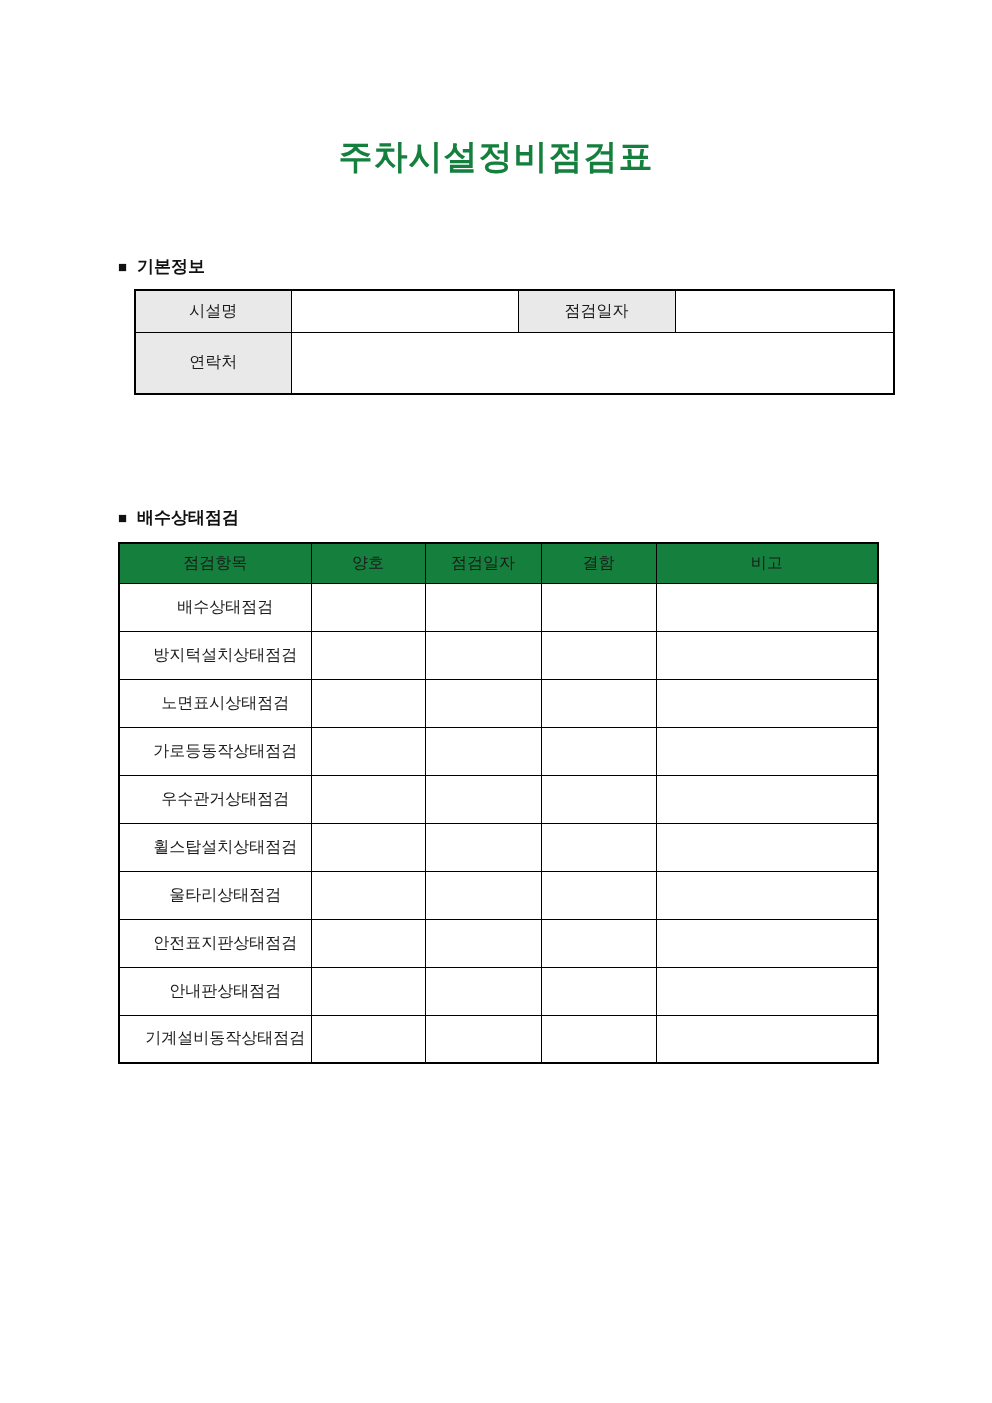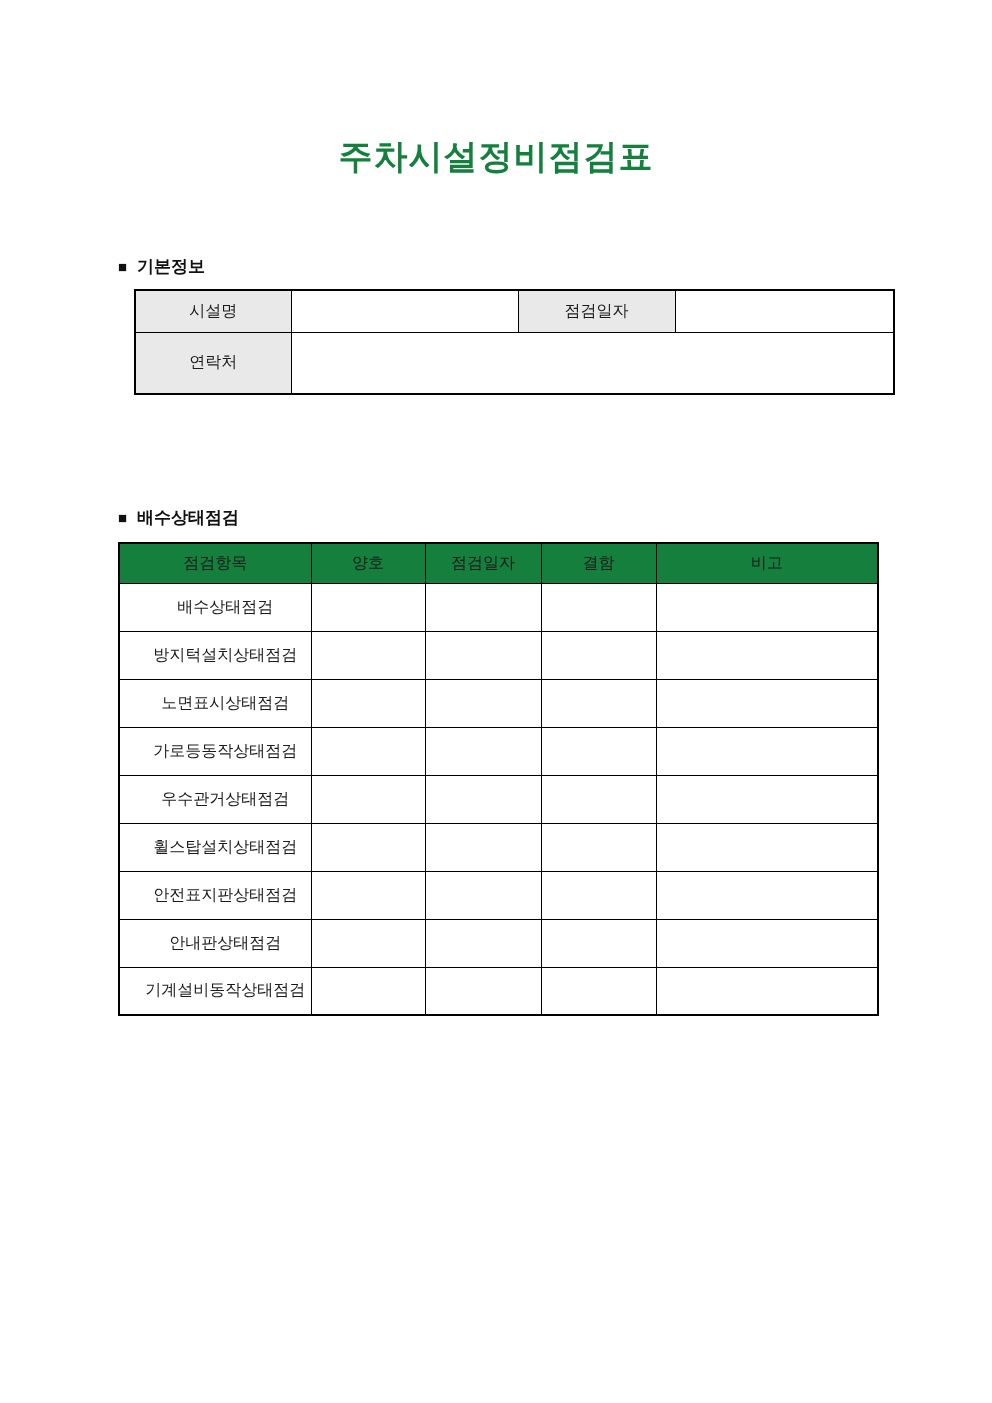--- a/index.html
+++ b/index.html
@@ -174,20 +174,27 @@
       <td class="cell-input"></td>
     </tr>
     <tr class="row">
       <td class="cell-item">휠스탑설치상태점검</td>
       <td class="cell-input"></td>
       <td class="cell-input"></td>
       <td class="cell-input"></td>
       <td class="cell-input"></td>
     </tr>
     <tr class="row">
+      <td class="cell-item">울타리상태점검</td>
+      <td class="cell-input"></td>
+      <td class="cell-input"></td>
+      <td class="cell-input"></td>
+      <td class="cell-input"></td>
+    </tr>
+    <tr class="row">
       <td class="cell-item">안전표지판상태점검</td>
       <td class="cell-input"></td>
       <td class="cell-input"></td>
       <td class="cell-input"></td>
       <td class="cell-input"></td>
     </tr>
     <tr class="row">
       <td class="cell-item">안내판상태점검</td>
       <td class="cell-input"></td>
       <td class="cell-input"></td>

